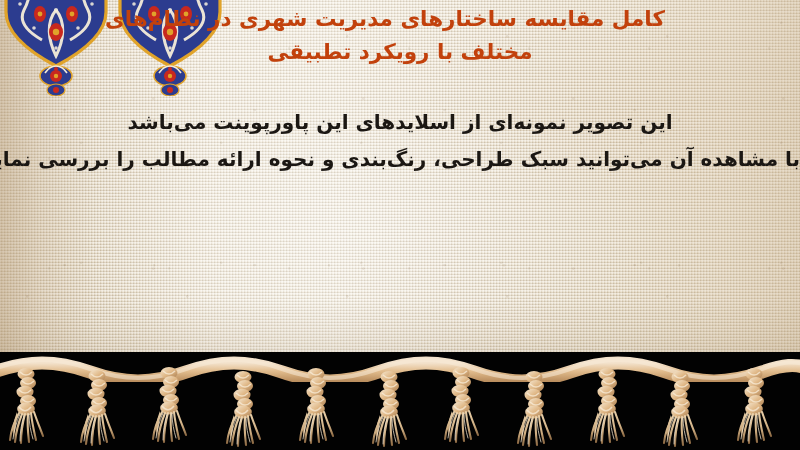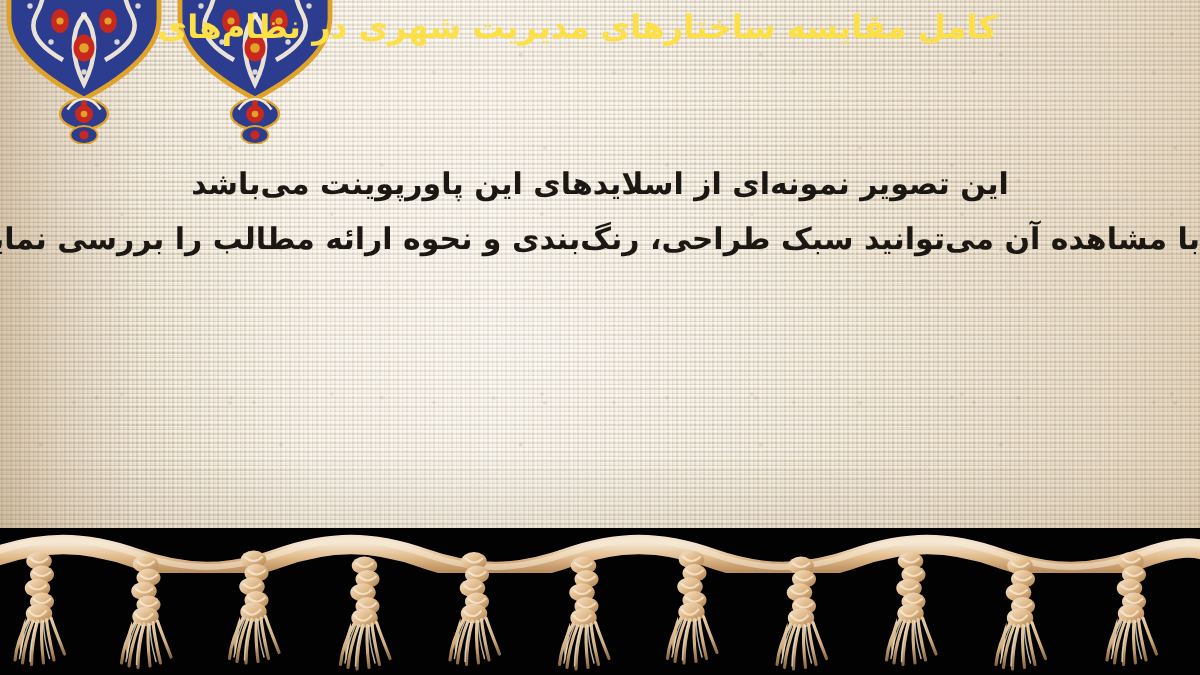--- a/index.html
+++ b/index.html
@@ -68,21 +68,21 @@
   .paper-bottom-shade{
     position:absolute;left:0;top:300px;width:800px;height:78px;
     background:linear-gradient(180deg, rgba(160,132,96,0) 0%, rgba(160,132,96,.10) 55%, rgba(120,96,66,.16) 100%);
   }
 
   
   .textwrap{position:absolute;left:0;top:0;width:800px;height:378px;}
   .title{
     position:absolute;left:0;top:2px;width:800px;
     text-align:center;direction:rtl;
-    color:#fde047;
+    color:#c2410c;
     font-size:21.5px;line-height:33px;font-weight:600;
     letter-spacing:.1px;
     padding:0 16px;box-sizing:border-box;
   }
   .title .t-line{display:block;}
   .title .t-line.l1{padding-right:30px;}
   .body{
     position:absolute;left:0;top:104px;width:800px;
     text-align:center;direction:rtl;
     color:#1b1713;
@@ -250,20 +250,21 @@
         <circle cx="0" cy="0" r="3" fill="#c8281e"></circle>
       </g>
       <circle cx="52" cy="103" r="2" fill="#c8281e"></circle>
     </svg>
   </div>
 
   <div class="textwrap">
 
     <div class="title">
       <span class="t-line l1">کامل مقایسه ساختارهای مدیریت شهری در نظام‌های</span>
+      <span class="t-line l2">مختلف با رویکرد تطبیقی</span>
     </div>
 
     <div class="body">
       <span class="b-line">این تصویر نمونه‌ای از اسلایدهای این پاورپوینت می‌باشد</span>
       <span class="b-line">با مشاهده آن می‌توانید سبک طراحی، رنگ‌بندی و نحوه ارائه مطالب را بررسی نمایید</span>
     </div>
 
   </div>
 
   <div class="fringe">

